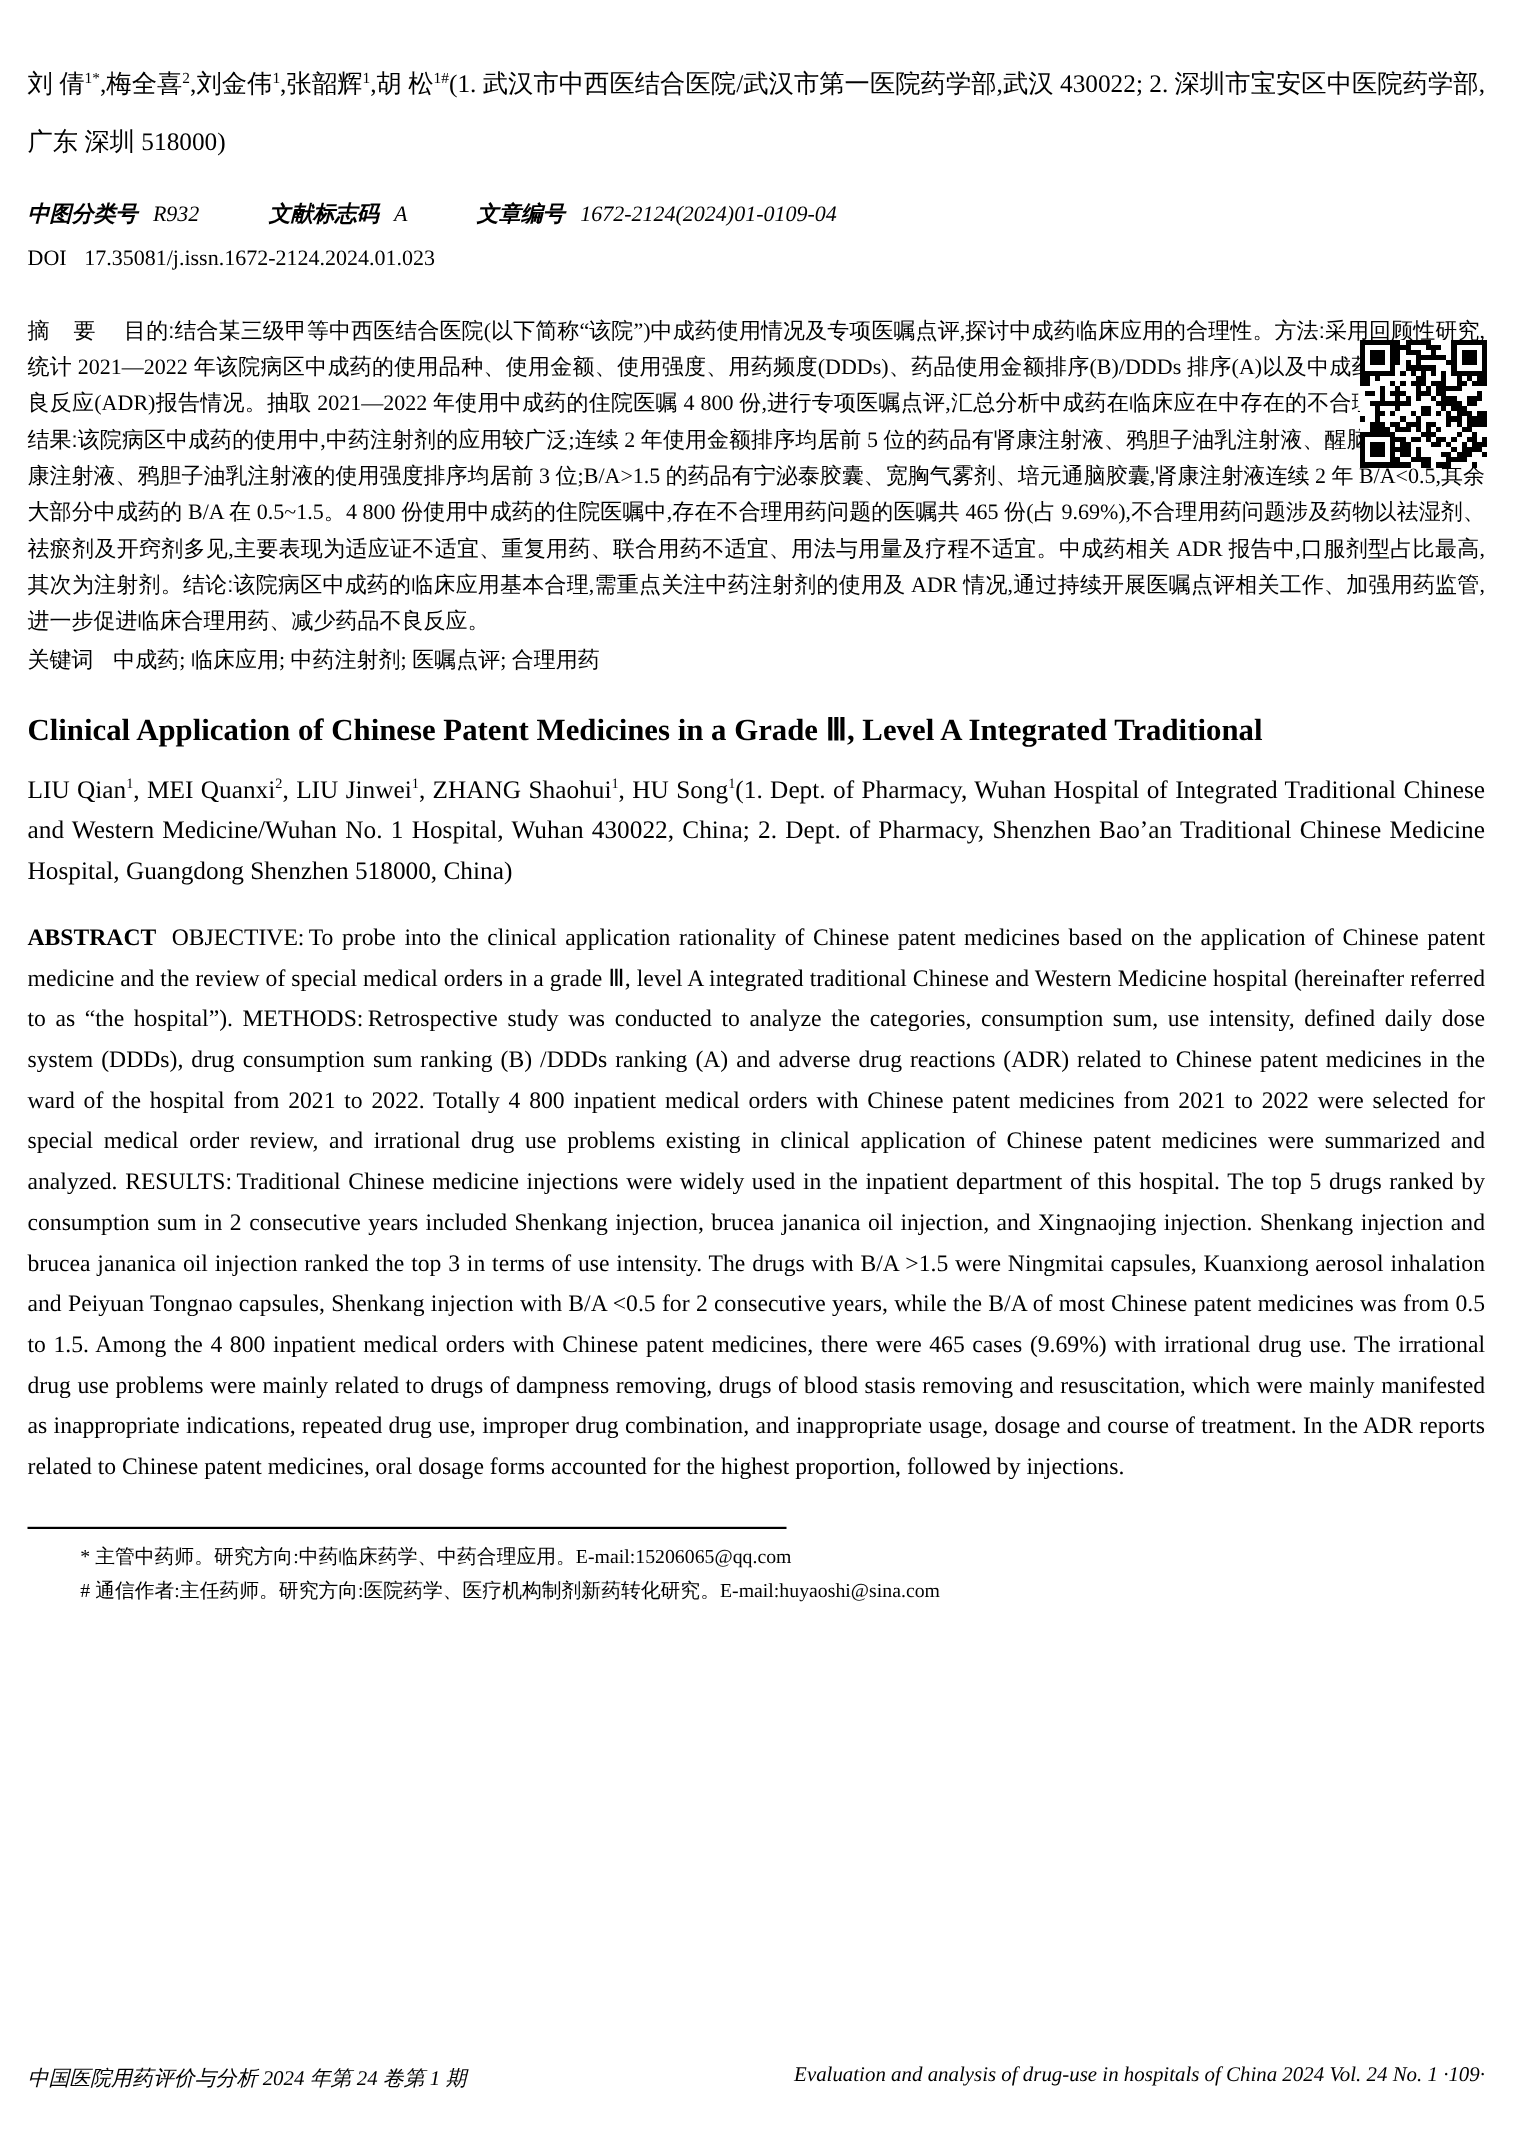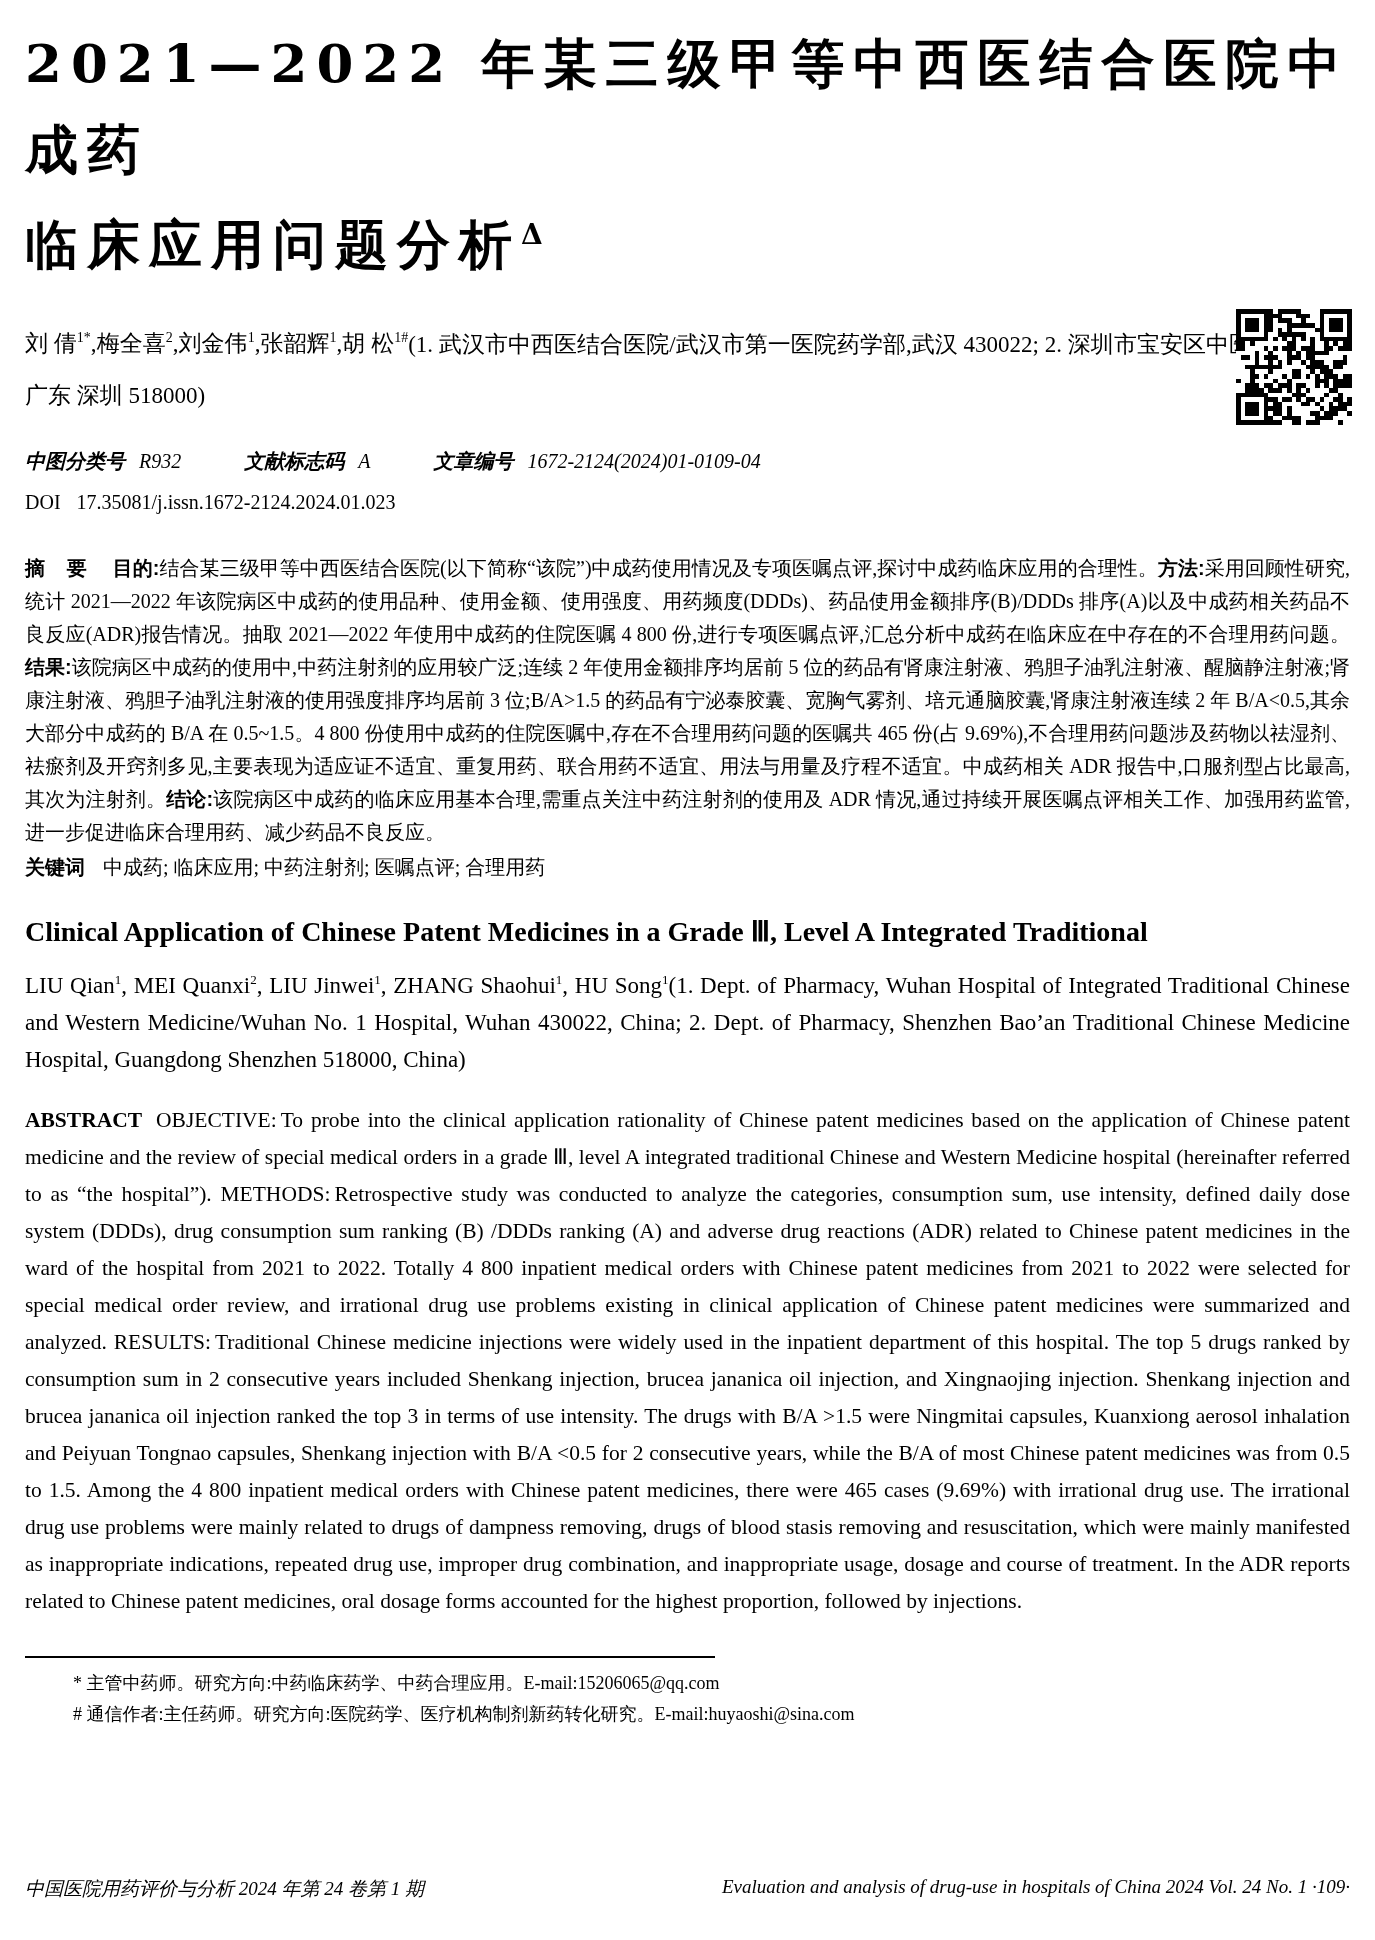--- a/index.html
+++ b/index.html
@@ -35,21 +35,21 @@
   .doi-row .val { margin-left:16px; }
 
   
   .qr-box { position:absolute; top:308px; right:23px; width:116px; height:118px; }
 
   
   .abs-cn {
     margin-top:38px; font-size:20px; line-height:33px;
     text-align:justify; text-justify:inter-ideograph;
   }
-  .hlabel { font-family:"Liberation Sans", sans-serif; font-weight:700;margin-top:12px; }
+  .hlabel { font-family:"Liberation Sans", sans-serif; font-weight:400;margin-top:12px; }
   .abs-cn .main-lbl { margin-right:18px; letter-spacing:8px; }
   .kw-cn { margin-top:2px; font-size:20px; line-height:33px; }
   .kw-cn .main-lbl { margin-right:18px; }
 
   
   .en-title {
     margin-top:28px; font-size:28px; font-weight:700; line-height:39px;
     font-family:"Liberation Serif", serif;
   }
   .en-title .sup { font-size:16px; vertical-align:super; }
@@ -76,24 +76,20 @@
   .footer {
     position:absolute; left:25px; right:25px; top:1876px;
     display:flex; justify-content:space-between; font-size:19px;font-style:italic;
   }
 </style>
 </head>
 <body>
 
 <div class="page">
 
-  <div class="cn-title">
-    <div>2021—2022 年某三级甲等中西医结合医院中成药</div>
-    <div><span>临床应用问题分析</span><span class="sup">Δ</span></div>
-  </div>
 
   <div class="cn-authors">
     <span><span>刘  倩</span><sup>1*</sup></span><span><span>,梅全喜</span><sup>2</sup></span><span><span>,刘金伟</span><sup>1</sup></span><span><span>,张韶辉</span><sup>1</sup></span><span><span>,胡  松</span><sup>1#</sup></span><span>(1. 武汉市中西医结合医院/武汉市第一医院药学部,武汉 430022; 2. 深圳市宝安区中医院药学部,广东 深圳  518000)</span>
   </div>
 
   <div class="meta-row">
     <span class="lbl">中图分类号</span><span class="val">R932</span><span class="gap"></span>
     <span class="lbl">文献标志码</span><span class="val">A</span><span class="gap"></span>
     <span class="lbl">文章编号</span><span class="val">1672-2124(2024)01-0109-04</span>
   </div>

